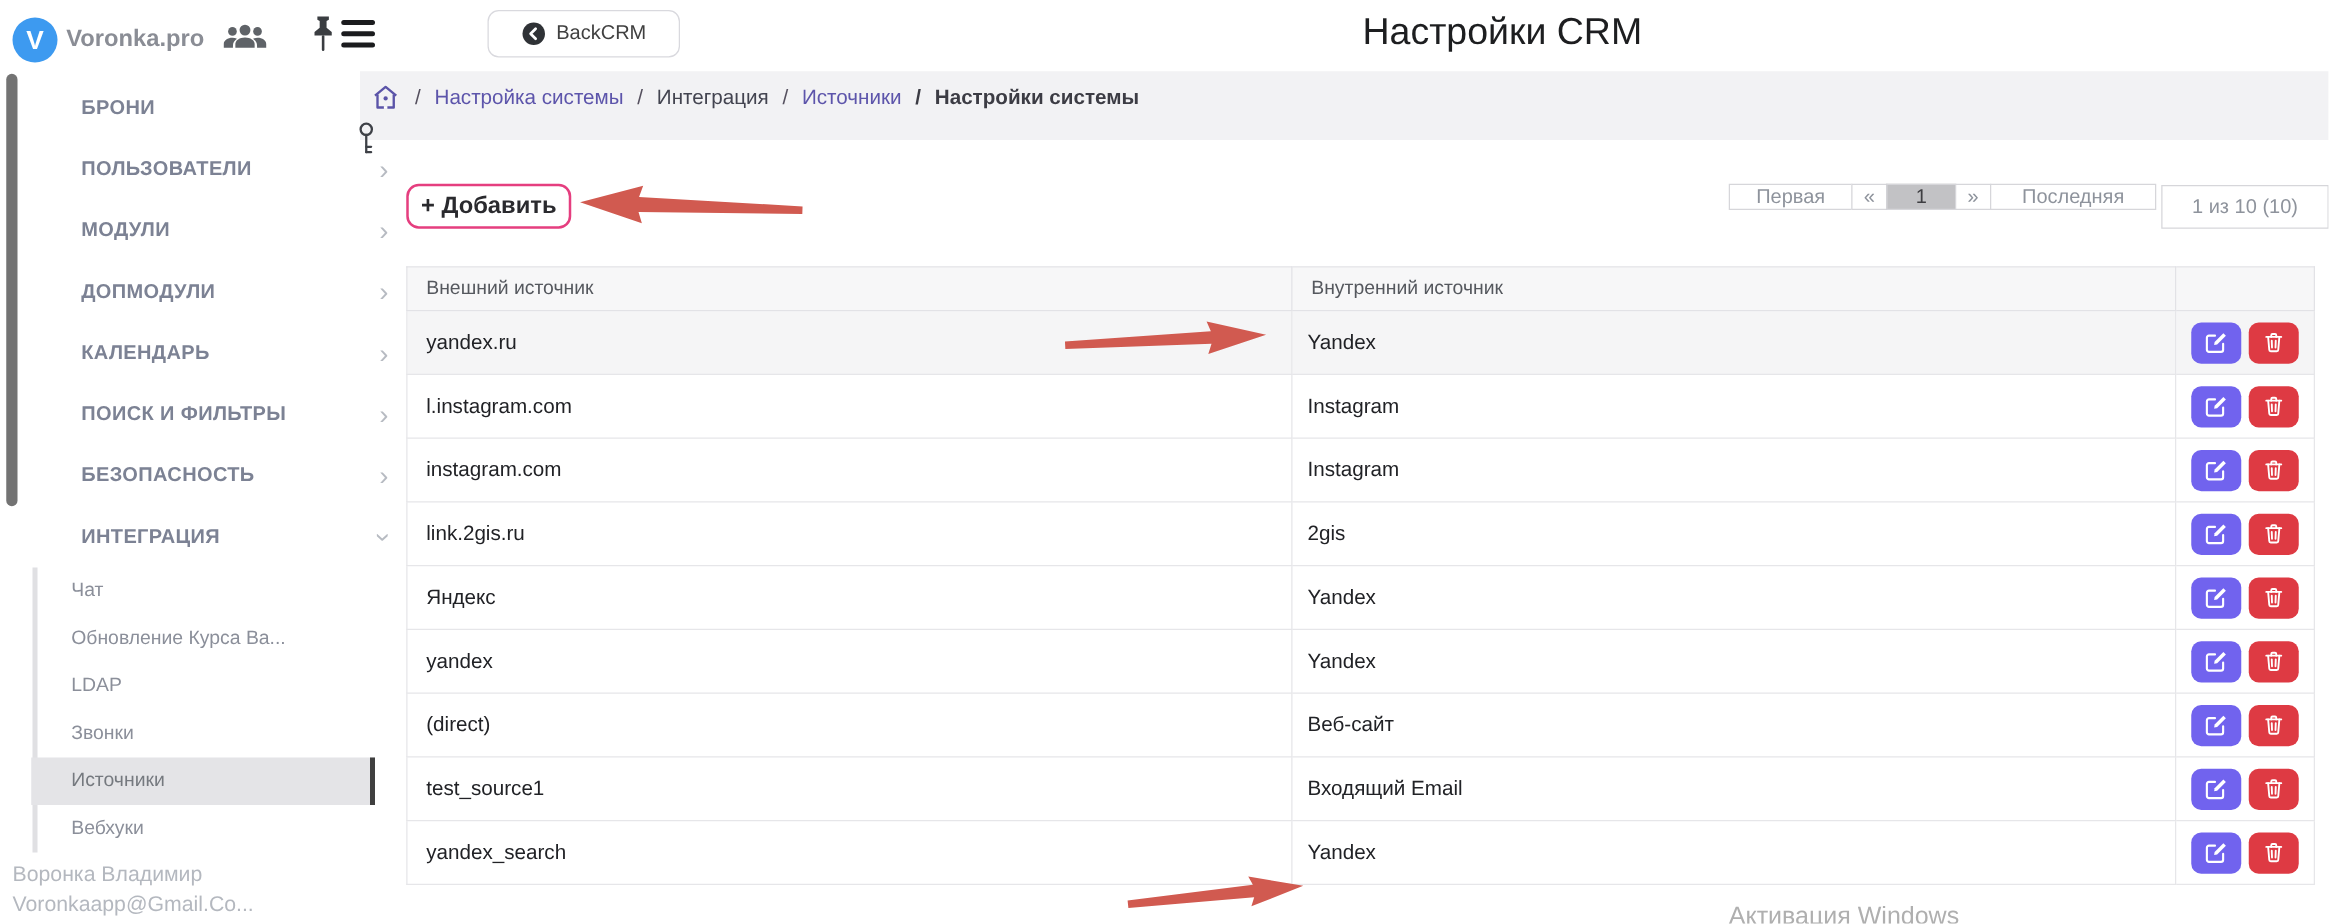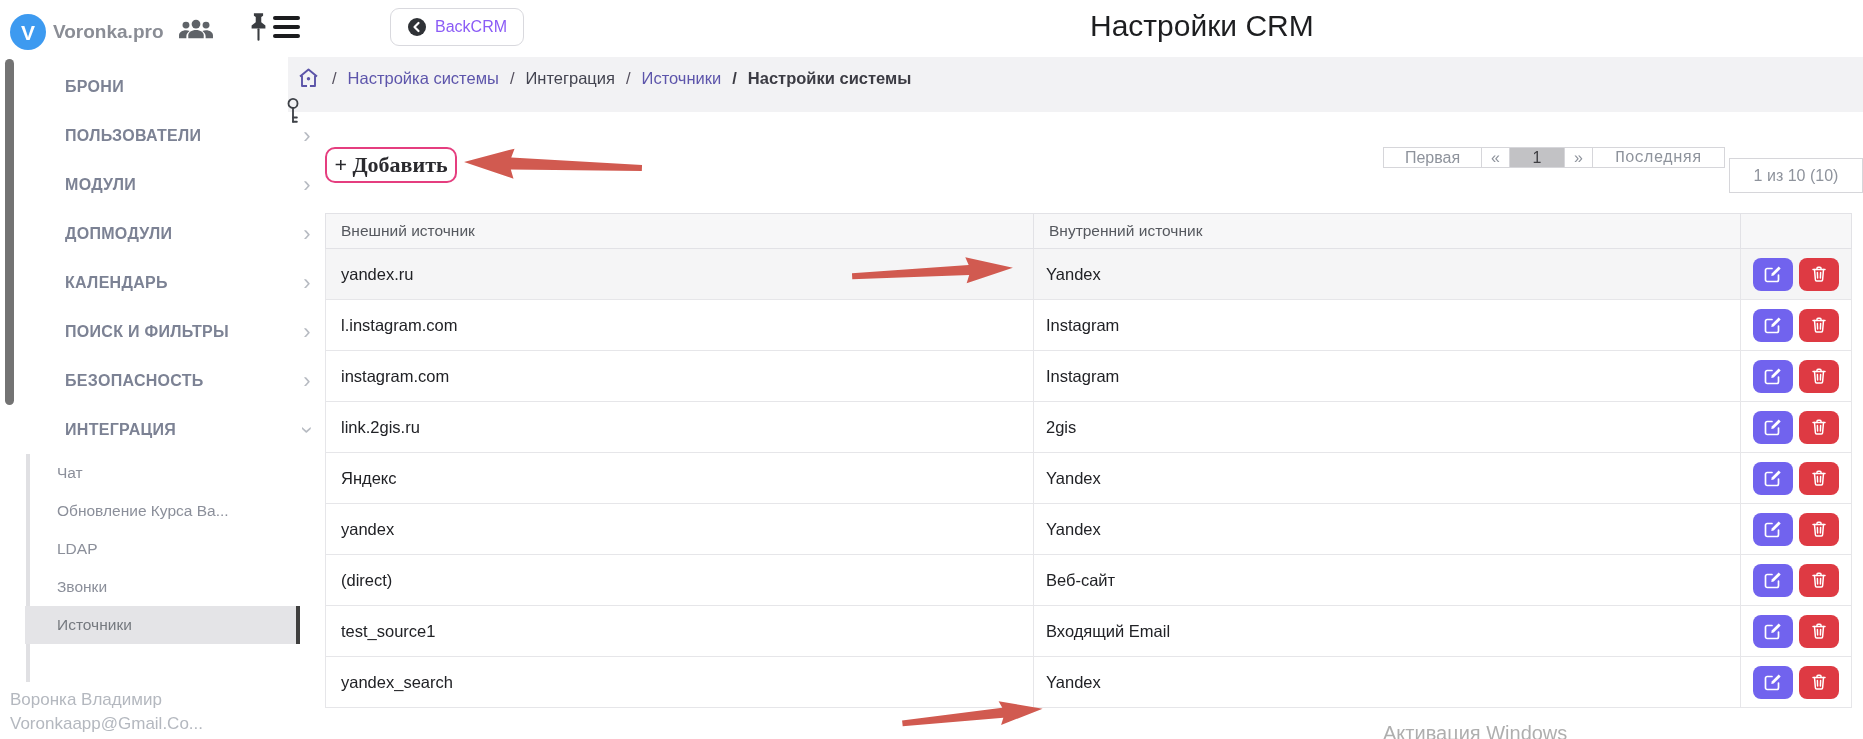--- a/index.html
+++ b/index.html
@@ -13,22 +13,22 @@
   .topbar{left:0;top:0;width:1863px;height:57px;background:#fff;}
   .logo{left:10px;top:14px;display:flex;align-items:center;gap:7px;}
   .logo-circle{width:36px;height:36px;border-radius:50%;background:#3d9af0;display:flex;align-items:center;justify-content:center;}
   .logo-v{color:#fff;font-weight:bold;font-size:21px;line-height:1;}
   .logo-text{font-size:19px;font-weight:bold;color:#8a8d95;}
   .topbar-icon{color:#55585e;}
   .users-icon{left:178px;top:18px;}
   .pin-icon{left:247px;top:12px;}
   .hamburger{left:273px;top:16px;width:27px;cursor:pointer;}
   .hamburger div{height:3.5px;background:#1b1c1e;border-radius:2px;margin-bottom:5.5px;}
-  .backcrm{left:390px;top:8px;height:36px;padding:0 16px;display:flex;align-items:center;gap:8px;
-    background:#fff;border:1px solid #d9d9de;border-radius:9px;font-size:16px;color:#8b5cf6;cursor:pointer;}
+  .backcrm{left:390px;top:8px;height:36px;padding:0 26px;display:flex;align-items:center;gap:8px;
+    background:#fff;border:1px solid #d9d9de;border-radius:9px;font-size:16px;color:#404040;cursor:pointer;}
   .page-title{left:1090px;top:9px;font-size:30px;color:#1d1e20;}
 
   
   .sidebar{left:0;top:57px;width:288px;height:682px;background:#fff;}
   .sb-scroll-thumb{left:5px;top:2px;width:9px;height:346px;background:#737373;border-radius:5px;}
   .sb-items{left:0;top:5px;width:288px;padding-left:47px;}
   .sb-item{height:49px;display:flex;align-items:center;padding:0 24px 0 18px;
     font-size:16px;font-weight:bold;letter-spacing:.3px;color:#7c8294;cursor:pointer;justify-content:space-between;}
   .sb-chev{font-size:22px;color:#b7bbc2;font-weight:normal;line-height:1;}
   .sb-chev.down{display:inline-block;transform:rotate(90deg);}
@@ -46,31 +46,31 @@
   .crumb-sep{color:#55505e;}
   .crumb-link{color:#5d55ab;cursor:pointer;}
   .crumb-text{color:#434450;}
   .crumb-current{color:#3c3c44;font-weight:bold;}
   .crumb-sep.bold{font-weight:bold;color:#3c3c44;}
   .key-icon{left:285px;top:97px;}
 
   
   .add-btn{left:325px;top:147px;width:132px;height:36px;background:#fff;border:2px solid #e53e7f;
     border-radius:10px;display:flex;align-items:center;justify-content:center;
-    font-size:22px;font-weight:600;color:#2a2a2e;cursor:pointer;box-sizing:border-box;font-family:Liberation Serif, serif;}
+    font-size:19px;font-weight:600;color:#2a2a2e;cursor:pointer;box-sizing:border-box;}
   .pager{left:1383px;top:147px;display:flex;height:21px;}
   .pg-cell{box-sizing:border-box;border:1px solid #d6d6da;background:#fff;color:#8e939c;
     font-size:16px;display:flex;align-items:center;justify-content:center;cursor:pointer;margin-left:-1px;}
   .pg-cell:first-child{margin-left:0;}
   .pg-first{width:99px;}
   .pg-prev{width:29px;}
   .pg-num{width:56px;background:#c2c2c5;color:#3e3e42;}
   .pg-next{width:29px;}
-  .pg-last{width:133px;font-family:Liberation Mono, monospace;}
-  .pg-summary{left:1729px;top:158px;width:134px;height:35px;box-sizing:border-box;
+  .pg-last{width:133px;}
+  .pg-summary{left:1729px;top:148px;width:134px;height:35px;box-sizing:border-box;
     border:1px solid #d6d6da;background:#fff;color:#8e939c;font-size:16px;
     display:flex;align-items:center;justify-content:center;}
 
   
   table.src{left:325px;top:213px;position:absolute;width:1526px;border-collapse:collapse;table-layout:fixed;}
   table.src col.c1{width:708px;} table.src col.c2{width:707px;} table.src col.c3{width:111px;}
   table.src th{height:34px;background:#f7f7f8;border:1px solid #e2e2e6;font-weight:normal;
     text-align:left;padding:0 12px 0 15px;font-size:15.5px;color:#55585e;}
   table.src td{height:50px;border:1px solid #e6e6e9;border-top:1px solid #e3e3e6;
     padding:0 12px;font-size:16.5px;color:#212226;background:#fff;}
@@ -179,20 +179,23 @@
           <span>Обновление Курса Ва...</span>
         </div>
       <div class="sb-sub-item">
           <span>LDAP</span>
         </div>
       <div class="sb-sub-item">
           <span>Звонки</span>
         </div>
       <div class="sb-sub-item active">
           <span>Источники</span>
+        </div>
+      <div class="sb-sub-item">
+          <span>Вебхуки</span>
         </div>
     </div>
 
     <div class="abs sb-user">
       <div>Воронка Владимир</div>
       <div>Voronkaapp@Gmail.Co...</div>
     </div>
   </div>
 
   <div class="abs crumbbar"></div>

